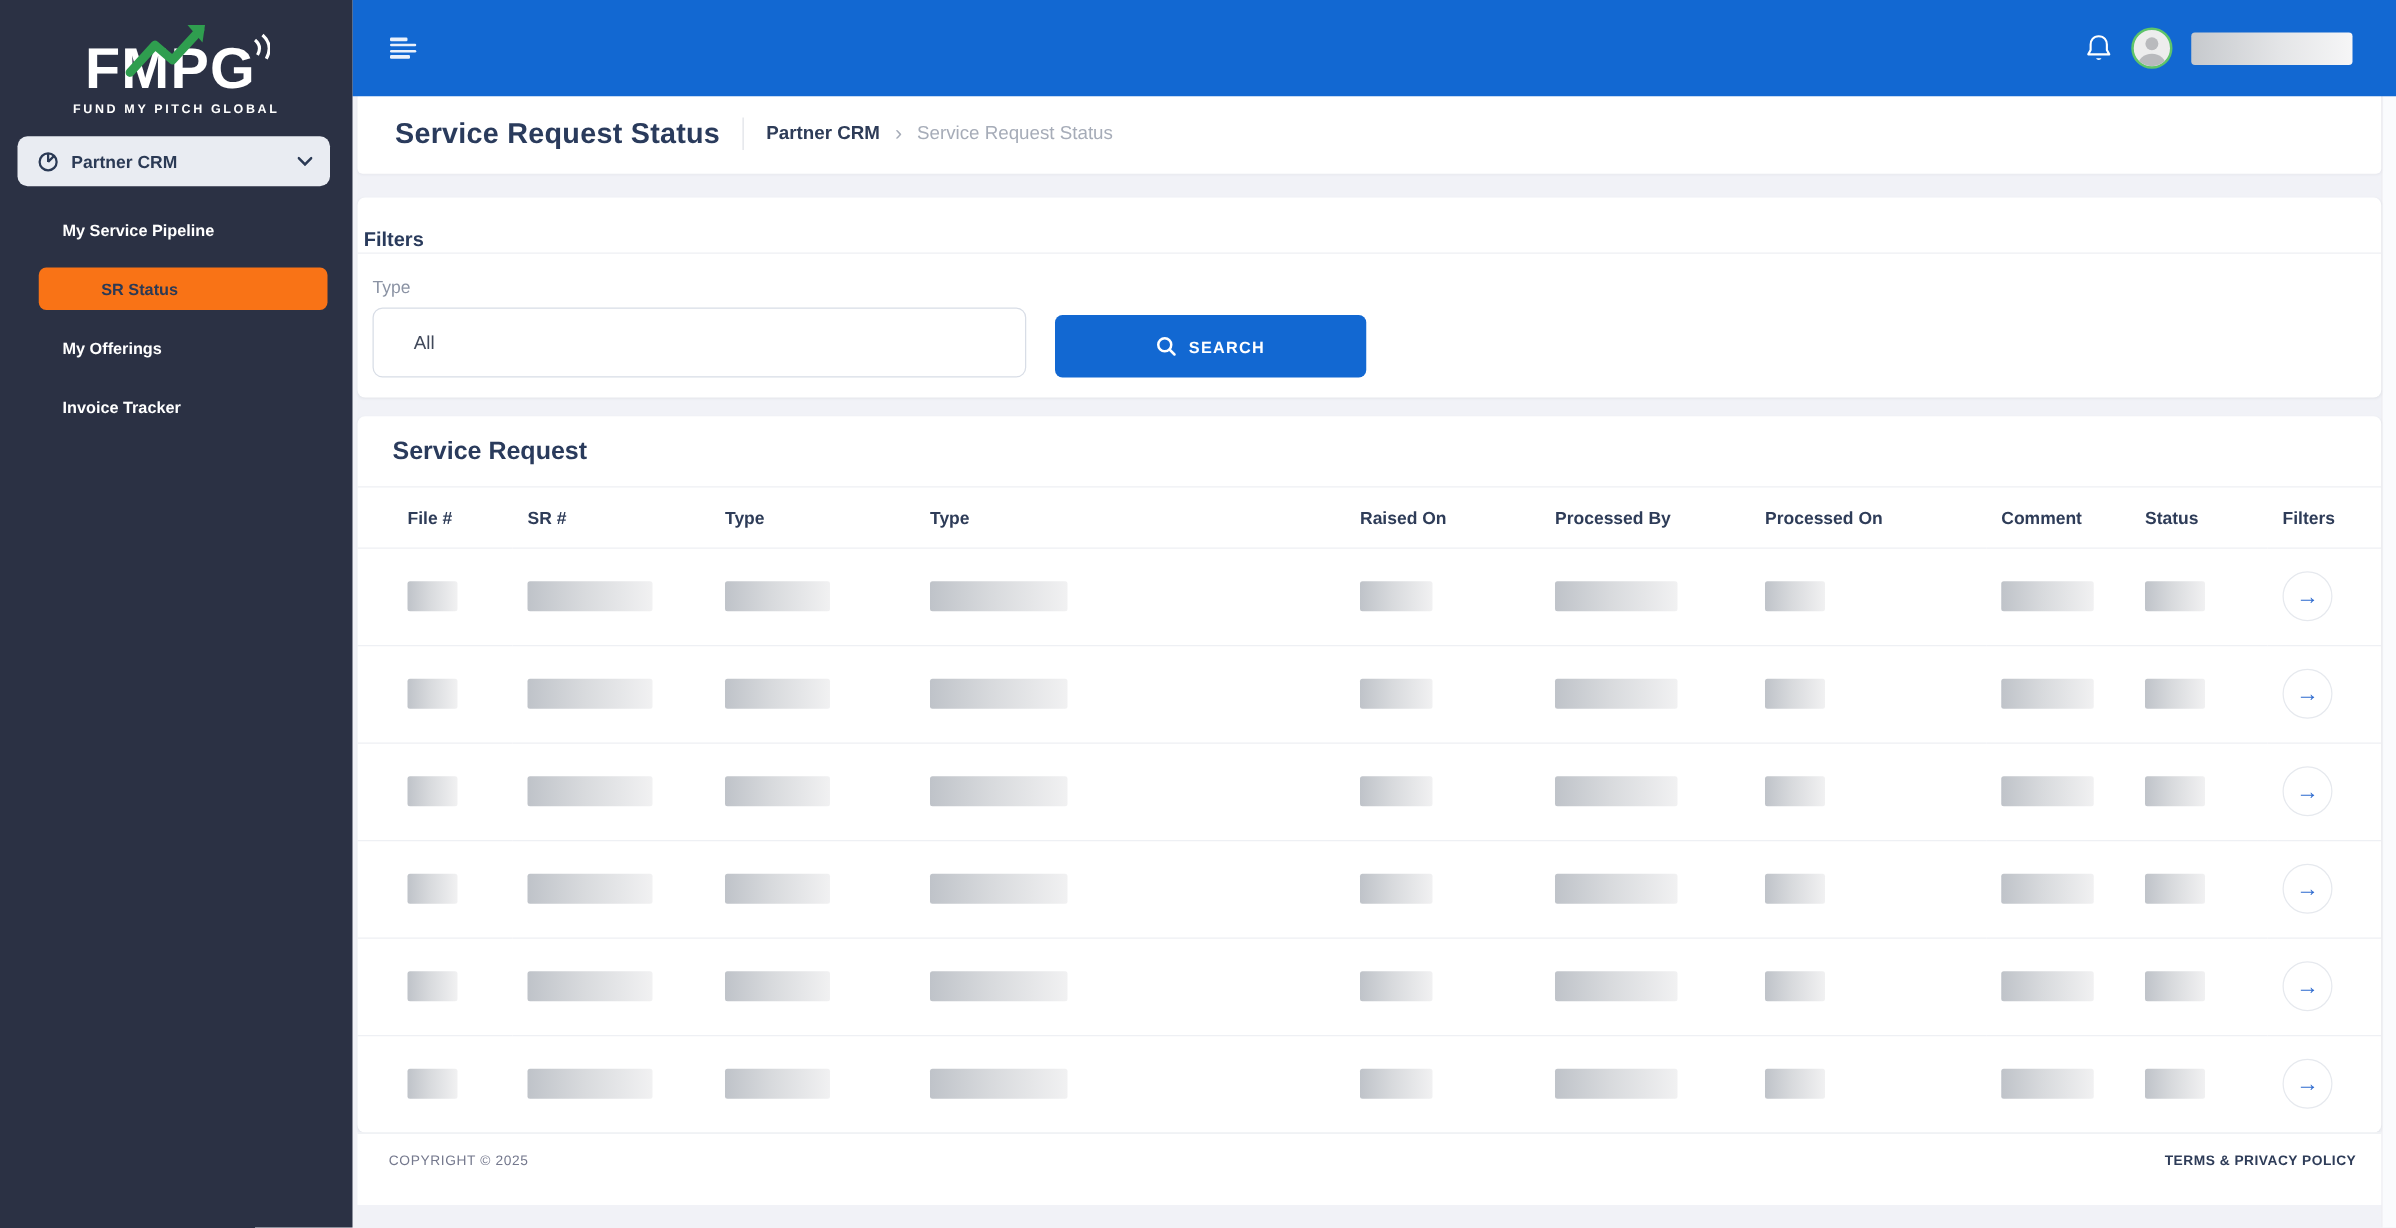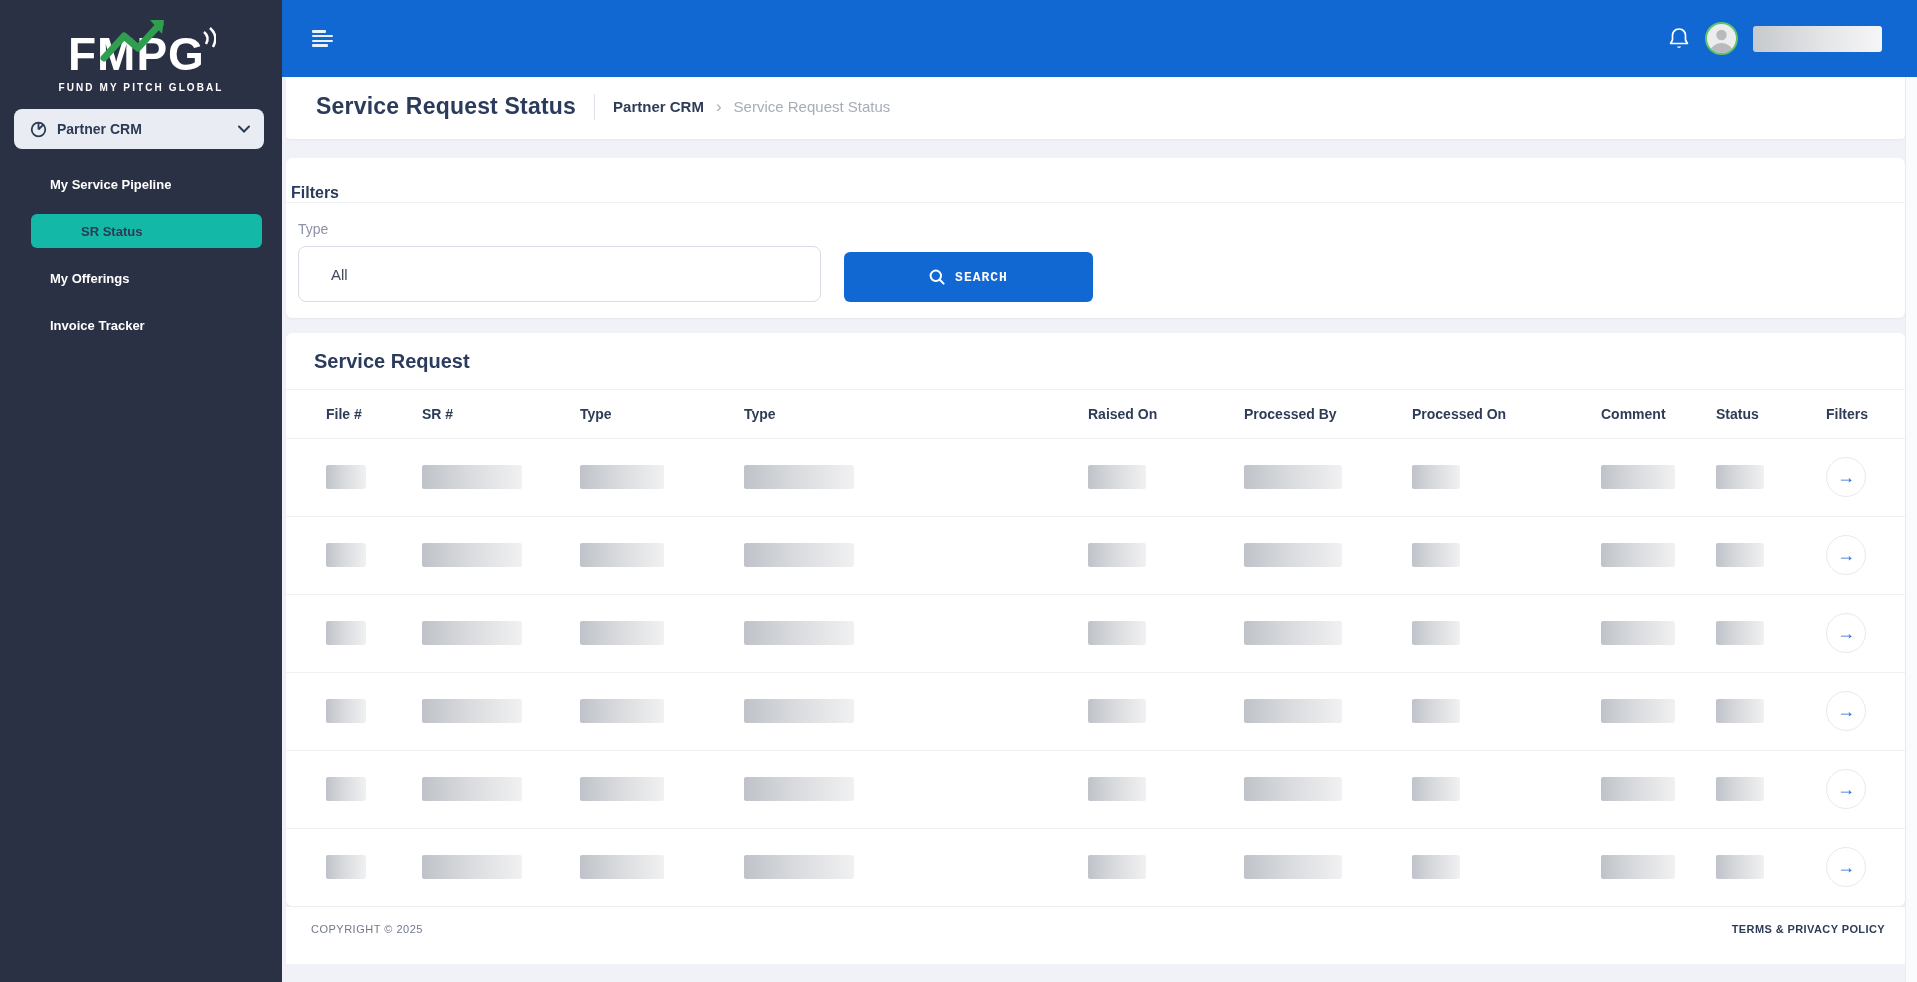--- a/index.html
+++ b/index.html
@@ -8,21 +8,21 @@
   
   .sidebar { position:absolute; left:0; top:0; width:282px; height:982px; background:#2b3144; z-index:5; }
   .logo-wrap { padding-top:18px; text-align:center; }
   .logo-svg { display:block; margin:0 auto; }
   .logo-tagline { color:#ffffff; font-size:10px; font-weight:700; letter-spacing:2.1px; margin-top:2px; }
   .crm-pill { margin:16px 18px 0 14px; height:40px; background:#e9ecf2; border-radius:8px; display:flex; align-items:center; padding:0 14px 0 16px; cursor:pointer; }
   .crm-pill .pill-label { color:#2b3a55; font-size:14px; font-weight:700; margin-left:10px; }
   .crm-pill .chev { margin-left:auto; display:flex; }
   .side-nav { margin-top:18px; }
   .nav-item { height:34px; display:flex; align-items:center; padding-left:50px; margin:0 20px 13px 0; color:#ffffff; font-size:13px; font-weight:700; cursor:pointer; border-radius:6px; }
-  .nav-item.active { background:#14b8a6; color:#2b3a55; margin-left:31px; margin-right:20px; }
+  .nav-item.active { background:#f97316; color:#2b3a55; margin-left:31px; margin-right:20px; }
 
   
   .topbar { position:absolute; left:282px; top:0; width:1635px; height:77px; background:#1268d2; display:flex; align-items:center; padding:0 35px 0 30px; z-index:4; }
   .hamburger { width:22px; height:17px; display:flex; flex-direction:column; justify-content:space-between; cursor:pointer; }
   .hamburger span { height:2.6px; background:#eaf1fb; border-radius:1px; display:block; }
   .hamburger span:nth-child(1){width:14px;} .hamburger span:nth-child(2){width:21px;}
   .hamburger span:nth-child(3){width:21px;} .hamburger span:nth-child(4){width:16px;}
   .topbar-right { margin-left:auto; display:flex; align-items:center; }
   .bell { cursor:pointer; display:flex; margin-right:14px; }
   .avatar { width:33px; height:33px; border-radius:50%; border:2px solid #5ec46a; background:#ededed; overflow:hidden; display:flex; align-items:flex-end; justify-content:center; cursor:pointer; margin-right:15px; }
@@ -41,21 +41,21 @@
   .crumb-current { font-size:15px; color:#a6acb8; }
 
   .card { background:#ffffff; border-radius:6px; box-shadow:0 1px 2px rgba(56,65,74,.06); }
   .filters-card { margin-top:19px; height:160px; }
   .card-header { height:45px; display:flex; align-items:flex-end; padding-left:5px; border-bottom:1px solid #eef0f4; }
   .card-header-title { font-size:16px; font-weight:700; color:#2a3b5c; }
   .filters-body { padding:18px 24px 0 12px; }
   .field-label { font-size:14px; color:#8b93a4; margin-bottom:9px; display:block; }
   .filter-row { display:flex; align-items:flex-end; }
   .type-select { width:523px; height:56px; border:1px solid #d8dde6; border-radius:8px; display:flex; align-items:center; padding-left:32px; font-size:15px; color:#40485a; cursor:pointer; background:#fff; }
-  .search-btn { width:249px; height:50px; margin-left:23px; background:#1268d2; border:none; border-radius:6px; color:#ffffff; font-family:Liberation Mono, monospace; font-size:13px; font-weight:700; letter-spacing:1px; display:flex; align-items:center; justify-content:center; cursor:pointer; }
+  .search-btn { width:249px; height:50px; margin-left:23px; background:#1268d2; border:none; border-radius:6px; color:#ffffff; font-family:Liberation Sans, sans-serif; font-size:13px; font-weight:700; letter-spacing:1px; display:flex; align-items:center; justify-content:center; cursor:pointer; }
   .search-btn svg { margin-right:10px; }
 
   .table-card { margin-top:15px; height:573px; overflow:hidden; }
   .table-title-block { height:57px; display:flex; align-items:center; padding-left:28px; border-bottom:1px solid #eef0f4; }
   .table-title { font-size:20px; font-weight:700; color:#2a3b5c; }
   table { width:100%; border-collapse:collapse; table-layout:fixed; }
   col.c1{width:124px;} col.c2{width:158px;} col.c3{width:164px;} col.c4{width:344px;} col.c5{width:156px;}
   col.c6{width:168px;} col.c7{width:189px;} col.c8{width:115px;} col.c9{width:110px;} col.c10{width:91px;}
   th { text-align:left; font-size:14px; font-weight:700; color:#2e3c58; height:48px; padding-left:12px; border-bottom:1px solid #eef0f4; }
   th:first-child, td:first-child { padding-left:40px; }

